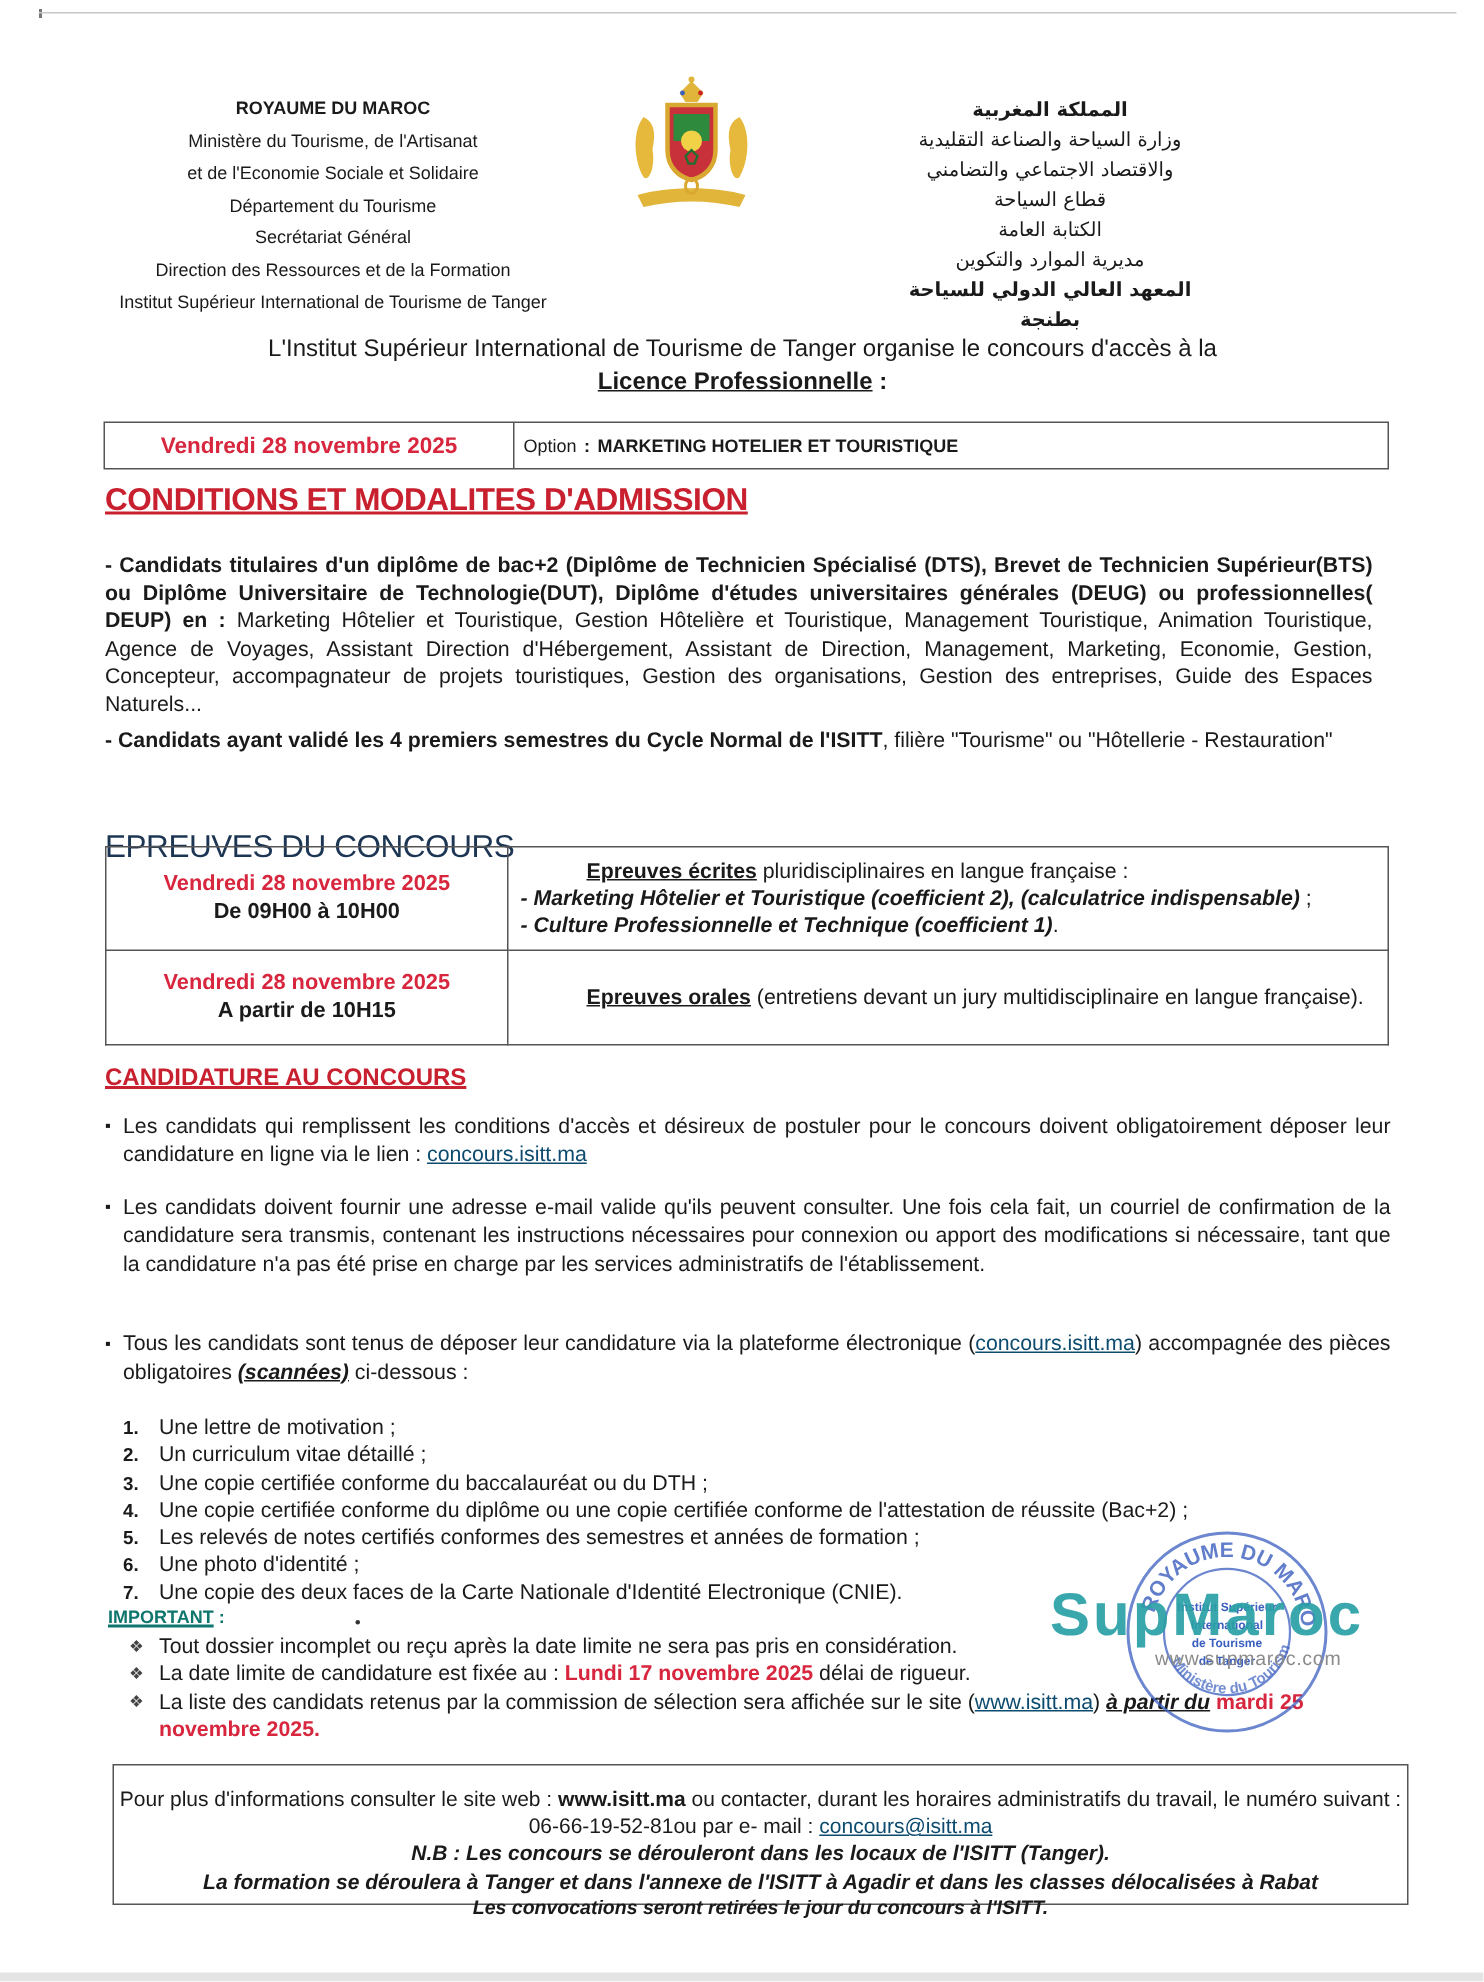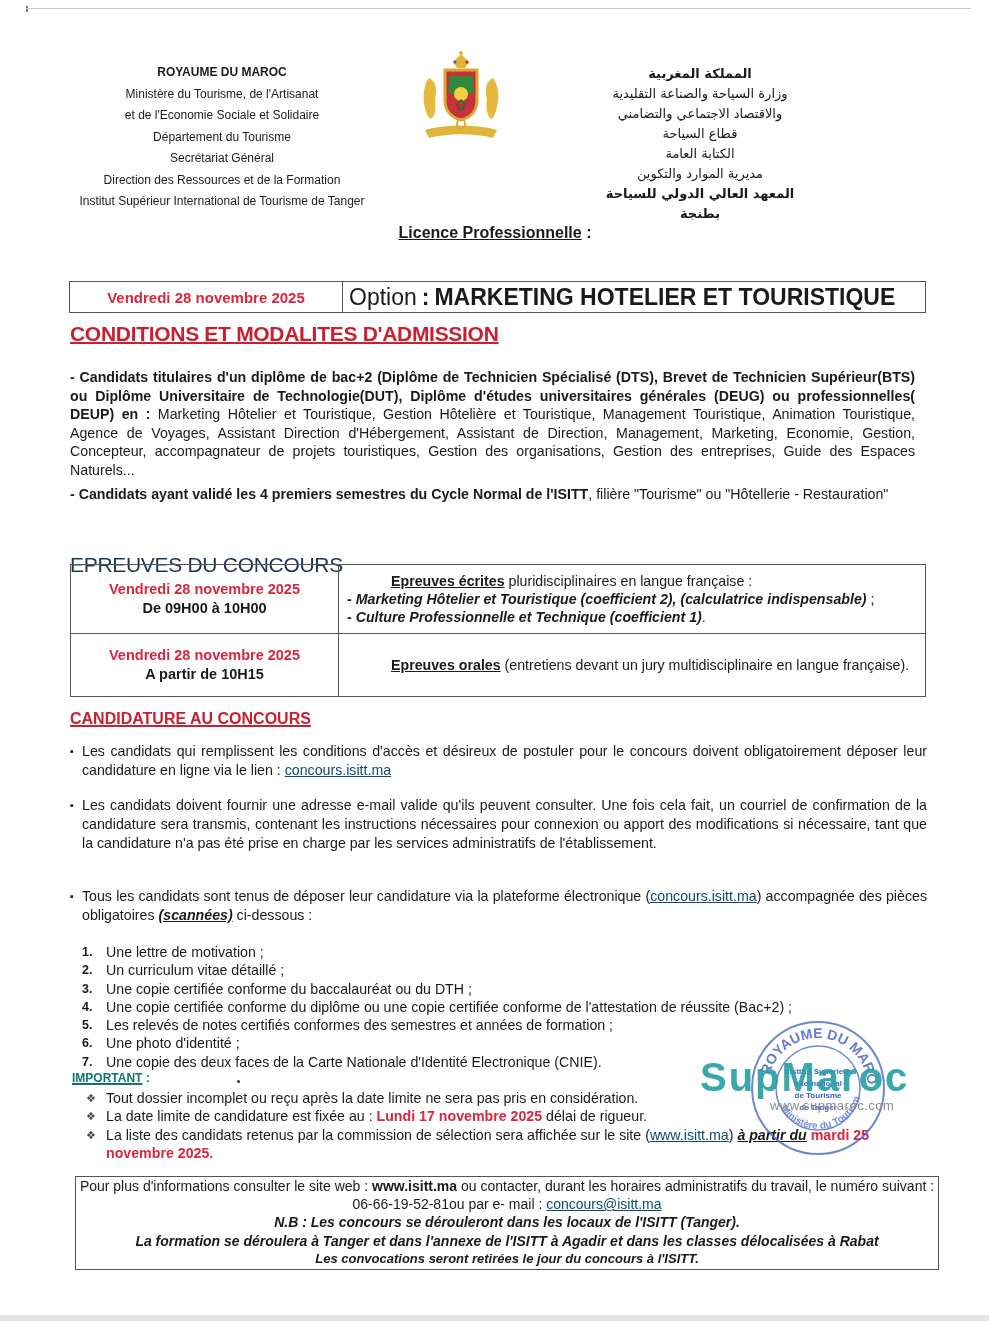--- a/index.html
+++ b/index.html
@@ -17,21 +17,21 @@
   .hdr-right { position: absolute; left: 585px; top: 64px; width: 230px; text-align: center; font-size: 13px; line-height: 20px; direction: rtl; font-family: "DejaVu Sans", sans-serif; }
   .hdr-right .b { font-weight: bold; }
   .emblem { position: absolute; left: 415px; top: 48px; width: 92px; height: 100px; }
 
   .intro { position: absolute; left: 60px; top: 222px; width: 870px; text-align: center; font-size: 16px; line-height: 22px; }
   .intro .lic { font-weight: bold; text-decoration: underline; }
 
   
   .opt-box { position: absolute; left: 69px; top: 281px; width: 855px; height: 30px; border: 1.5px solid #555; display: flex; }
   .opt-box .c1 { width: 272px; border-right: 1.5px solid #555; color: #d7263d; font-weight: bold; font-size: 15px; display:flex; align-items:center; justify-content:center; }
-  .opt-box .c2 { flex: 1; font-size: 23px; display:flex; align-items:center; padding-left: 6px; }
+  .opt-box .c2 { flex: 1; font-size: 12px; display:flex; align-items:center; padding-left: 6px; }
   .opt-box .c2 b { margin-left: 5px; }
 
   .h-red { position: absolute; left: 70px; top: 322px; font-size: 21px; font-weight: bold; color: #c8202f; text-decoration: underline; text-decoration-thickness: 2px; letter-spacing: -0.3px; }
   .h-navy { position: absolute; left: 70px; top: 533px; font-size: 21px; font-weight: normal; color: #1c3553; letter-spacing: -0.3px; margin-top: 20px; }
 
   .para { position: absolute; left: 70px; width: 845px; font-size: 14.2px; line-height: 18.5px; text-align: justify; }
   .p1 { top: 368px; }
   .p2 { top: 485px; }
 
   
@@ -60,21 +60,21 @@
   .olist .n { width: 24px; font-weight: bold; font-size: 12.5px; }
 
   .h-imp { position: absolute; left: 72px; top: 1071px; font-size: 12px; font-weight: bold; color: #0f766e; }
   .h-imp u { text-decoration-thickness: 2px; }
   .imp-list { position: absolute; left: 86px; top: 1089px; width: 850px; font-size: 14.2px; line-height: 18.3px; margin: 0; padding: 0; list-style: none; }
   .imp-list li { display: flex; }
   .imp-list .ic { width: 20px; font-size: 11px; color: #444; flex: 0 0 20px; }
   .red { color: #d7263d; font-weight: bold; }
   .ul-b { font-weight: bold; font-style: italic; text-decoration: underline; }
 
-  .info-box { position: absolute; left: 75px; top: 1176px; width: 864px; height: 94px; border: 1.5px solid #555; text-align: center; font-size: 14px; line-height: 18.2px; padding-top: 0; box-sizing: border-box; }
+  .info-box { position: absolute; left: 75px; top: 1176px; width: 864px; height: 94px; border: 1.5px solid #555; text-align: center; font-size: 14px; line-height: 18.2px; padding-top: 13px; box-sizing: border-box; }
   .info-box b.site { font-weight: bold; }
   .info-box .nb { font-weight: bold; font-style: italic; }
 
   
   .stamp { position: absolute; left: 748px; top: 1018px; width: 140px; height: 140px; }
   .watermark { position: absolute; left: 700px; top: 1055px; font-size: 40px; font-weight: bold; color: #2aa0a6; letter-spacing: 2px; opacity: 0.92; }
   .wm-url { position: absolute; left: 770px; top: 1098px; font-size: 13px; color: #8a8a8a; letter-spacing: 0.5px; }
   .dot { position: absolute; width: 3px; height: 3px; background: #333; border-radius: 50%; }
 </style>
 </head>
@@ -112,20 +112,21 @@
   <div class="b">المملكة المغربية</div>
   <div>وزارة السياحة والصناعة التقليدية</div>
   <div>والاقتصاد الاجتماعي والتضامني</div>
   <div>قطاع السياحة</div>
   <div>الكتابة العامة</div>
   <div>مديرية الموارد والتكوين</div>
   <div class="b">المعهد العالي الدولي للسياحة بطنجة</div>
 </div>
 
 <div class="intro">
+  <div>L'Institut Supérieur International de Tourisme de Tanger organise le concours d'accès à la</div>
   <div><span class="lic">Licence Professionnelle</span><b> :</b></div>
 </div>
 
 <div class="opt-box">
   <div class="c1">Vendredi 28 novembre 2025</div>
   <div class="c2">
     <span>Option</span>
       <b> :</b>
     <b>MARKETING HOTELIER ET TOURISTIQUE</b>
   </div>

